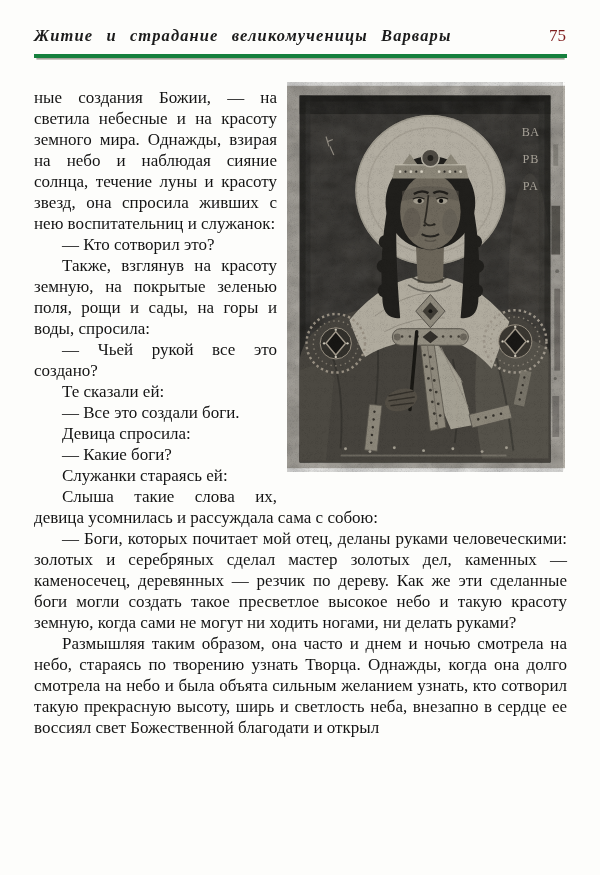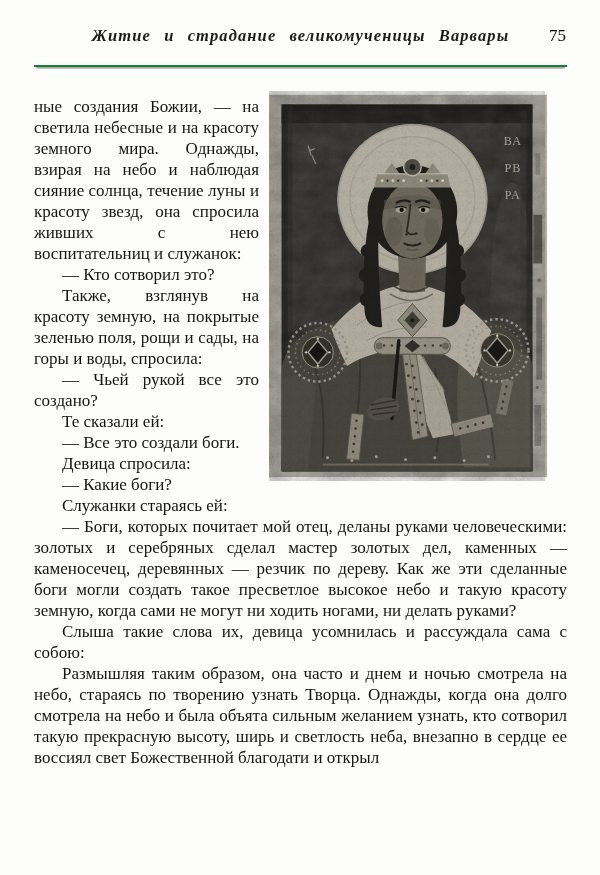--- a/index.html
+++ b/index.html
@@ -9,57 +9,56 @@
     margin:0 auto;
     background:#fdfdfb;
     box-sizing:border-box;
     padding:26px 33px 0 34px;
     font-family:"Liberation Serif","DejaVu Serif",serif;
     color:#141414;
     overflow:hidden;
   }
   .running-header{
     position:relative;
-    text-align:center;
     line-height:19px;
-    padding-bottom:20px;
-    border-bottom:2px solid #15803d;
+    padding-bottom:9px;
+    border-bottom:4px solid #15803d;
     box-shadow:0 4px 0 -2.4px #a7a39a;
   }
   .running-header .title{
     font-style:italic;
     font-weight:600;
     font-size:16.5px;
     letter-spacing:1.1px;
     word-spacing:8px;
     color:#1c1c1c;
     white-space:nowrap;
   }
   .running-header .pagenum{
     position:absolute;
     right:1px;top:0;
     font-size:17px;
     font-weight:400;
     letter-spacing:0;
-    color:#000000;
+    color:#7f1d1d;
     font-family:Liberation Serif, serif;
   }
   article.body-text{
     margin-top:29px;
     font-size:17px;
     line-height:21px;
     text-align:justify;
     text-justify:inter-word;
   }
   article.body-text p{margin:0;text-indent:28px;}
   article.body-text p.opening{text-indent:0;}
   figure.icon-photo{
     float:right;
     width:278px;height:390px;
-    margin:-5px 20px 30px 10px;
+    margin:-5px 2px 30px 10px;
     padding:0;
   }
   figure.icon-photo svg{display:block;width:278px;height:390px;}
 </style>
 </head>
 <body>
 
 <div class="page">
 
   <header class="running-header">
@@ -324,18 +323,18 @@
 
     <p class="opening">ные создания Божии, — на светила небесные и на красоту земного мира. Однажды, взирая на небо и наблюдая сияние солнца, течение луны и красоту звезд, она спросила живших с нею воспитательниц и служанок:</p>
     <p>— Кто сотворил это?</p>
     <p>Также, взглянув на красоту земную, на покрытые зеленью поля, рощи и сады, на горы и воды, спросила:</p>
     <p>— Чьей рукой все это создано?</p>
     <p>Те сказали ей:</p>
     <p>— Все это создали боги.</p>
     <p>Девица спросила:</p>
     <p>— Какие боги?</p>
     <p>Служанки стараясь ей:</p>
+    <p>Слыша такие слова их, девица усомнилась и рассуждала сама с собою:</p>
     <p>— Боги, которых почитает мой отец, деланы руками человеческими: золотых и серебряных сделал мастер золотых дел, каменных — каменосечец, деревянных — резчик по дереву. Как же эти сделанные боги могли создать такое пресветлое высокое небо и такую красоту земную, когда сами не могут ни ходить ногами, ни делать руками?</p>
-    <p>Слыша такие слова их, девица усомнилась и рассуждала сама с собою:</p>
     <p>Размышляя таким образом, она часто и днем и ночью смотрела на небо, стараясь по творению узнать Творца. Однажды, когда она долго смотрела на небо и была объята сильным желанием узнать, кто сотворил такую прекрасную высоту, ширь и светлость неба, внезапно в сердце ее воссиял свет Божественной благодати и открыл</p>
   </article>
 
 </div>
 
 </body></html>

